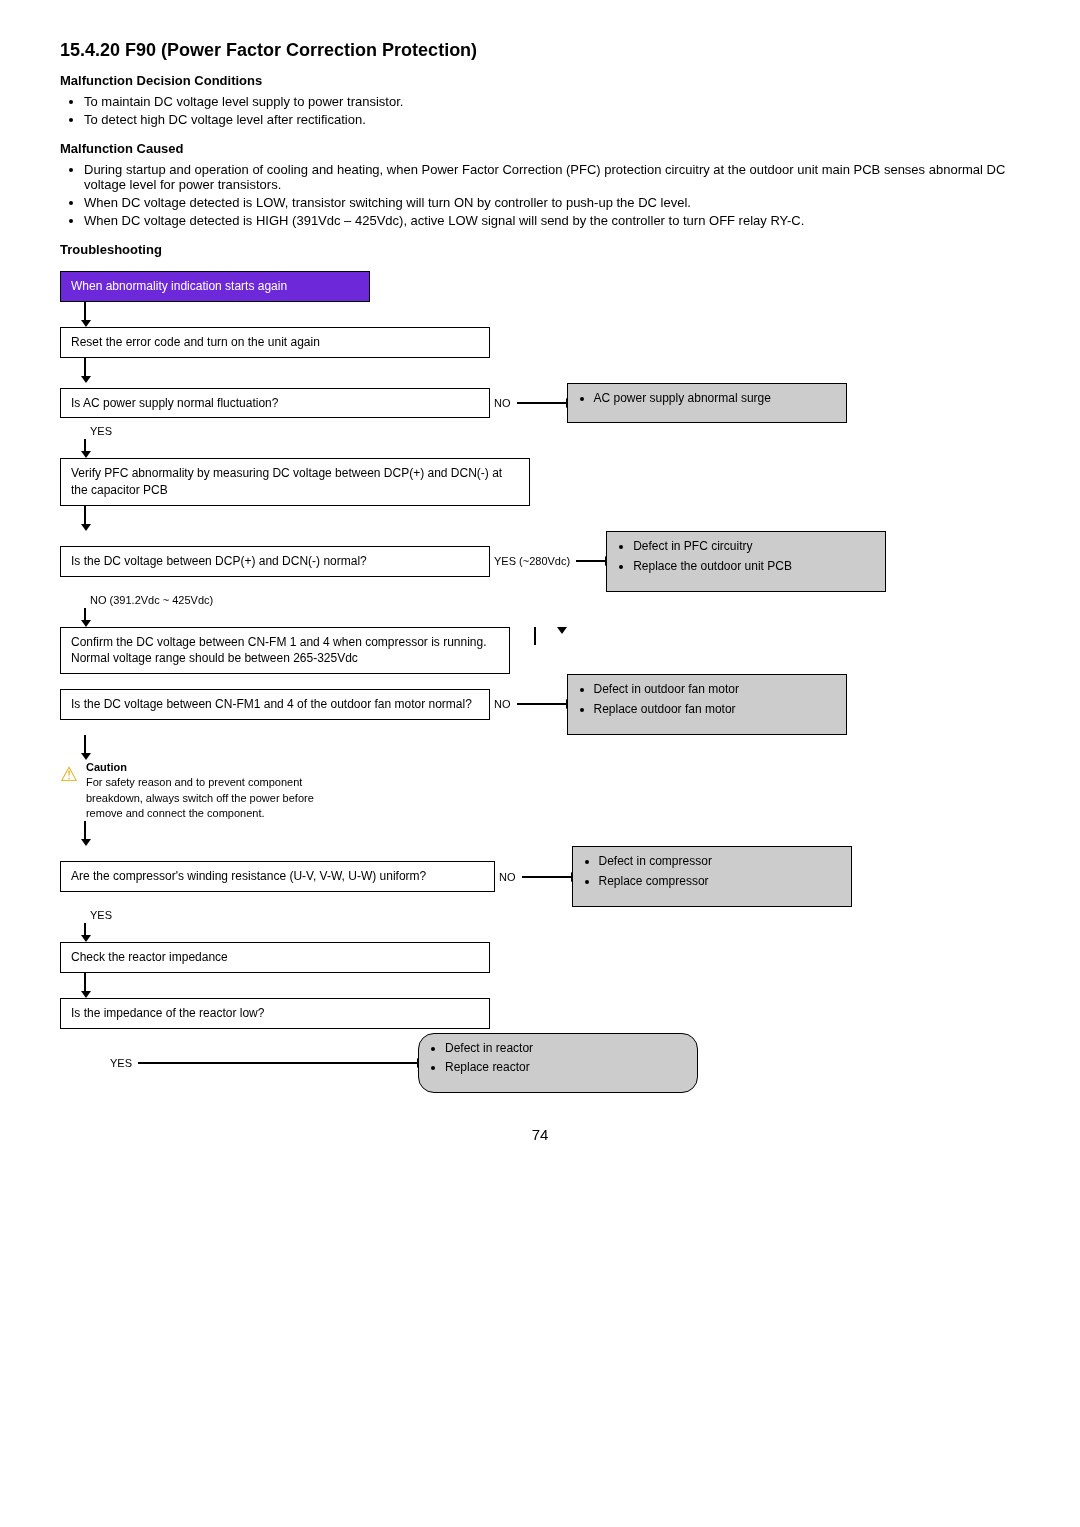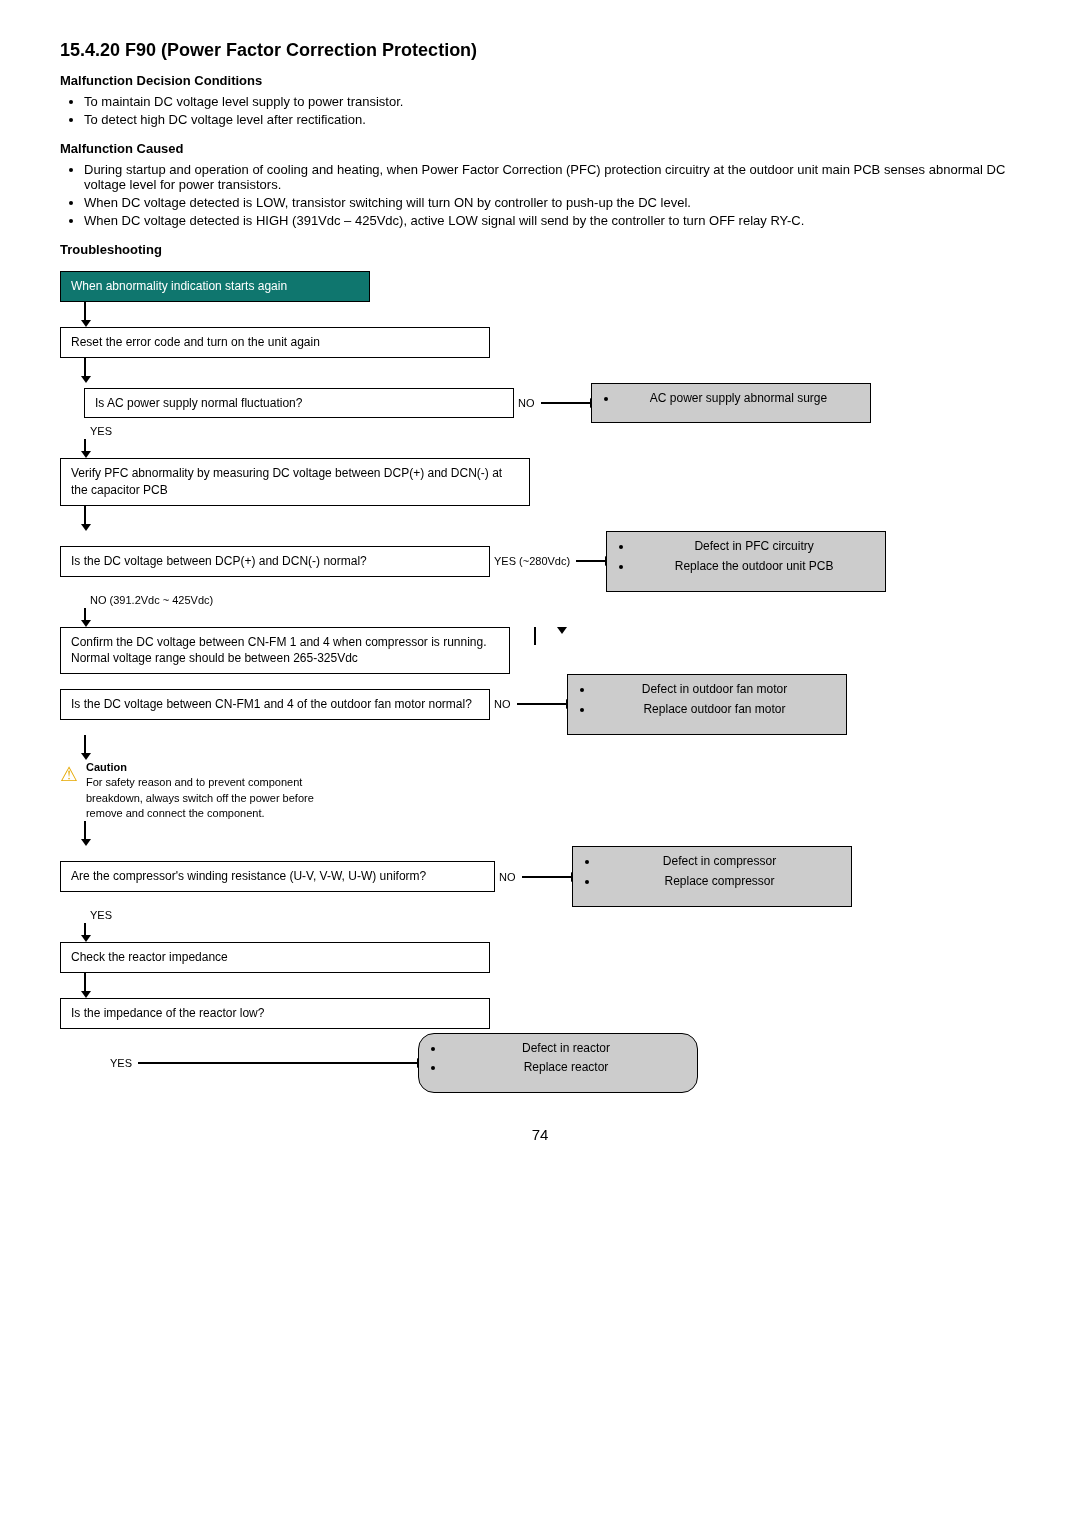--- a/index.html
+++ b/index.html
@@ -39,39 +39,38 @@
     
     .box {
       border: 1px solid #000;
       padding: 6px 10px;
       font-size: 12px;
       line-height: 1.4;
       background: #fff;
       position: relative;
     }
     .box.start-box {
-      background: #0f766e;
+      background: #6d28d9;
       color: #fff;
       width: 310px;
     }
     .box.process {
       width: 430px;
     }
     .box.decision {
       width: 430px;
     }
     .box.side-box {
       background: #ccc;
       width: 280px;
       font-size: 12px;
     }
     .box.side-box ul {
       list-style: disc;
       margin-left: 16px;
-      text-align: center;
     }
 
     
     .label-yes {
       font-size: 11px;
       margin-left: 30px;
       margin-top: 2px;
       margin-bottom: 2px;
     }
 
@@ -153,21 +152,21 @@
 
       <div class="v-line" style="height:18px;"></div>
       <div class="arrow-tip"></div>
 
       <div class="box process">Reset the error code and turn on the unit again</div>
 
       <div class="v-line" style="height:18px;"></div>
       <div class="arrow-tip"></div>
     </div>
 
-    <div style="display:flex;align-items:center;width:960px;margin-left:24px;">
+    <div style="display:flex;align-items:center;width:960px;">
       <div style="display:flex;flex-direction:column;align-items:flex-start;">
         <div class="box decision">Is AC power supply normal fluctuation?</div>
       </div>
 
       <div style="display:flex;align-items:center;margin-left:4px;margin-top:0;">
         <span style="font-size:11px;margin-right:6px;">NO</span>
         <div style="width:50px;height:2px;background:#000;position:relative;">
           <div style="position:absolute;right:-6px;top:-4px;border-top:5px solid transparent;border-bottom:5px solid transparent;border-left:7px solid #000;"></div>
         </div>
       </div>

